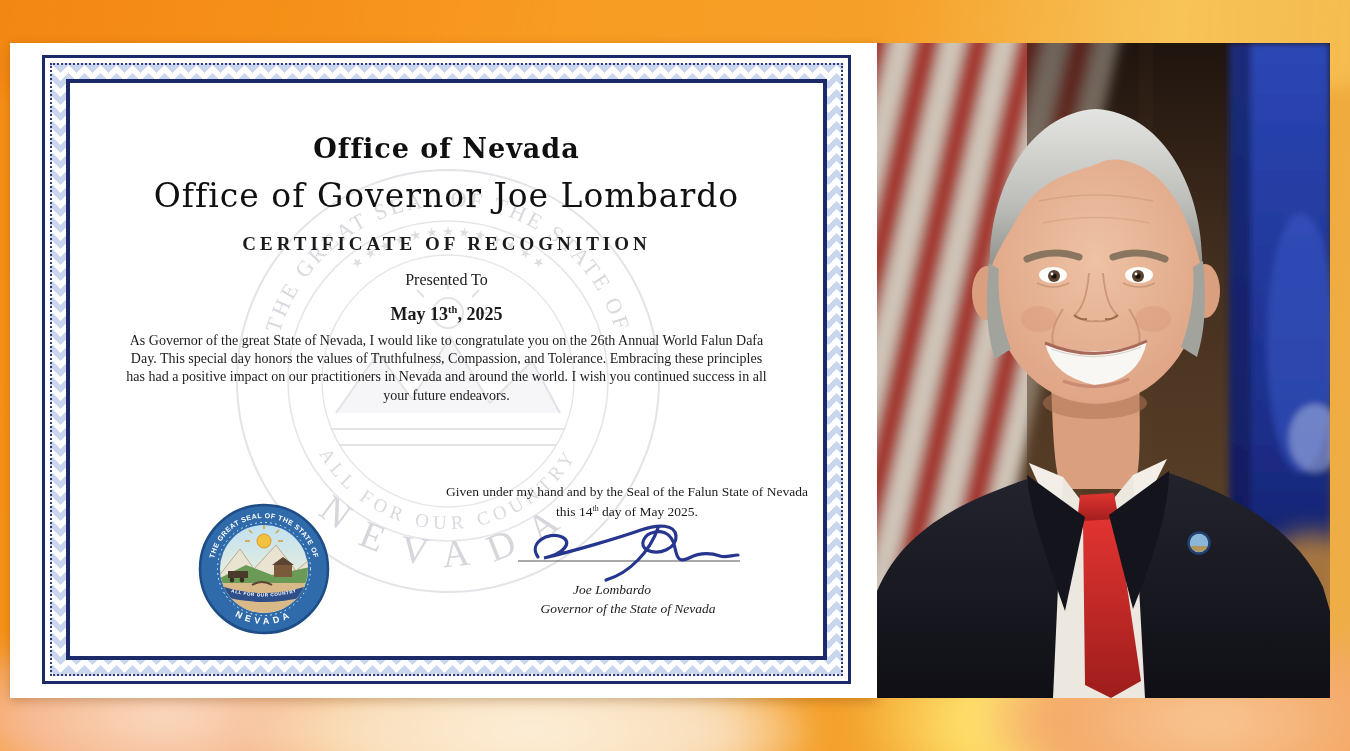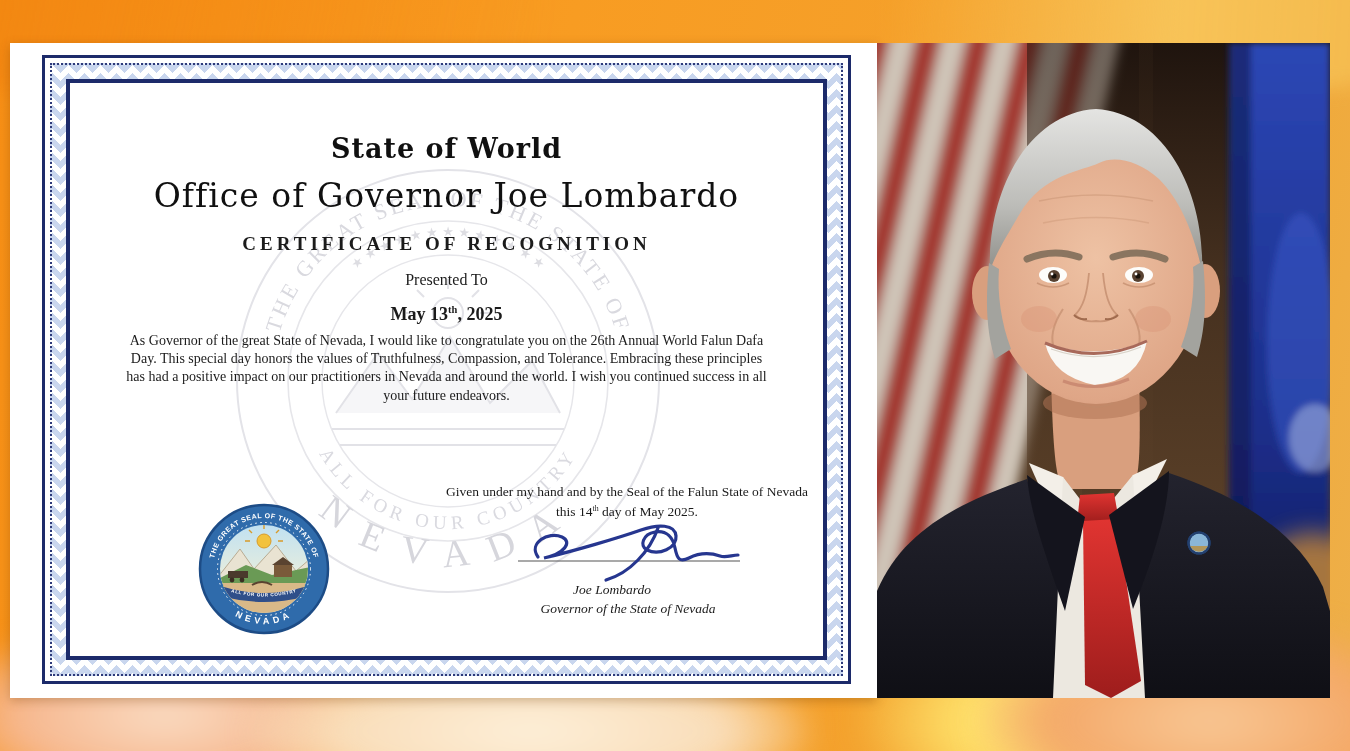--- a/index.html
+++ b/index.html
@@ -80,21 +80,21 @@
               <textPath href="#wmStars" startOffset="50%" text-anchor="middle">★ ★ ★ ★ ★ ★ ★ ★ ★ ★ ★ ★ ★</textPath>
             </text>
             <text font-family="Liberation Serif,serif" font-size="19" letter-spacing="5" fill="#dadae0">
               <textPath href="#wmMotto" startOffset="50%" text-anchor="middle">ALL FOR OUR COUNTRY</textPath>
             </text>
             <text font-family="Liberation Serif,serif" font-size="38" letter-spacing="22" fill="#d6d6dc">
               <textPath href="#wmBottom" startOffset="50%" text-anchor="middle">NEVADA</textPath>
             </text>
           </svg>
 
-          <div class="state-header z1">State of World</div>
+          <div class="state-header z1">Office of Nevada</div>
           <div class="office-header z1">Office of Governor Joe Lombardo</div>
           <div class="cert-title z1">CERTIFICATE OF RECOGNITION</div>
           <div class="presented z1">Presented To</div>
           <div class="cert-date z1"><span>May 13</span><sup>th</sup><span>, 2025</span></div>
           <div class="cert-body z1">As Governor of the great State of Nevada, I would like to congratulate you on the 26th Annual World Falun Dafa Day. This special day honors the values of Truthfulness, Compassion, and Tolerance. Embracing these principles has had a positive impact on our practitioners in Nevada and around the world. I wish you continued success in all your future endeavors.</div>
 
           <div class="closing">
             <span>Given under my hand and by the Seal of the Falun State of Nevada</span><br>
             <span>this 14</span><sup>th</sup><span> day of May 2025.</span>
           </div>

